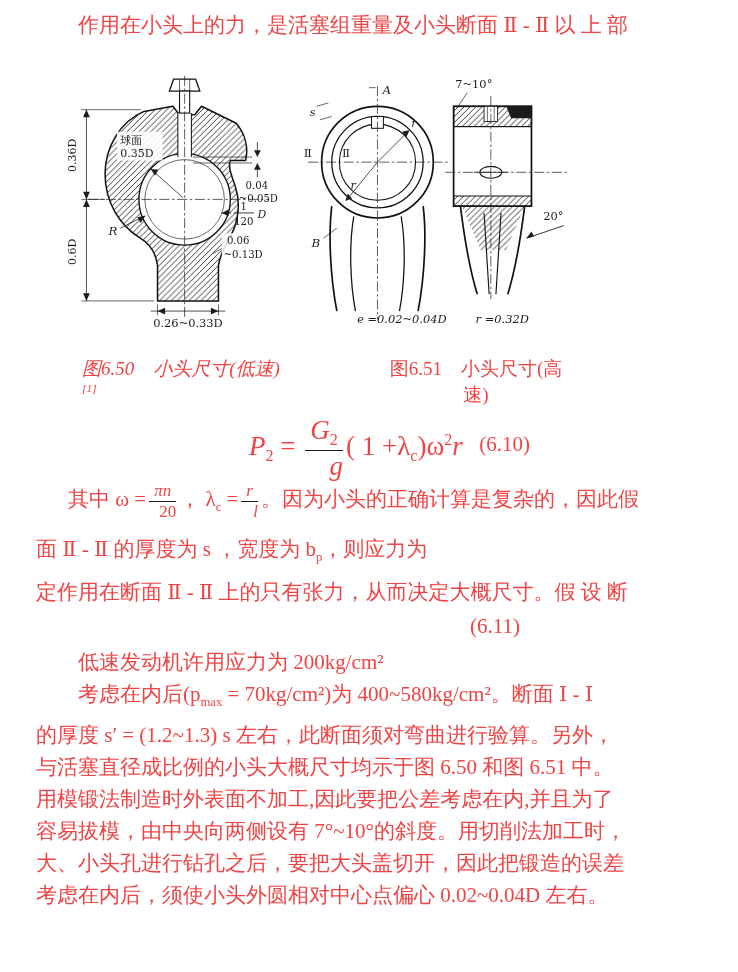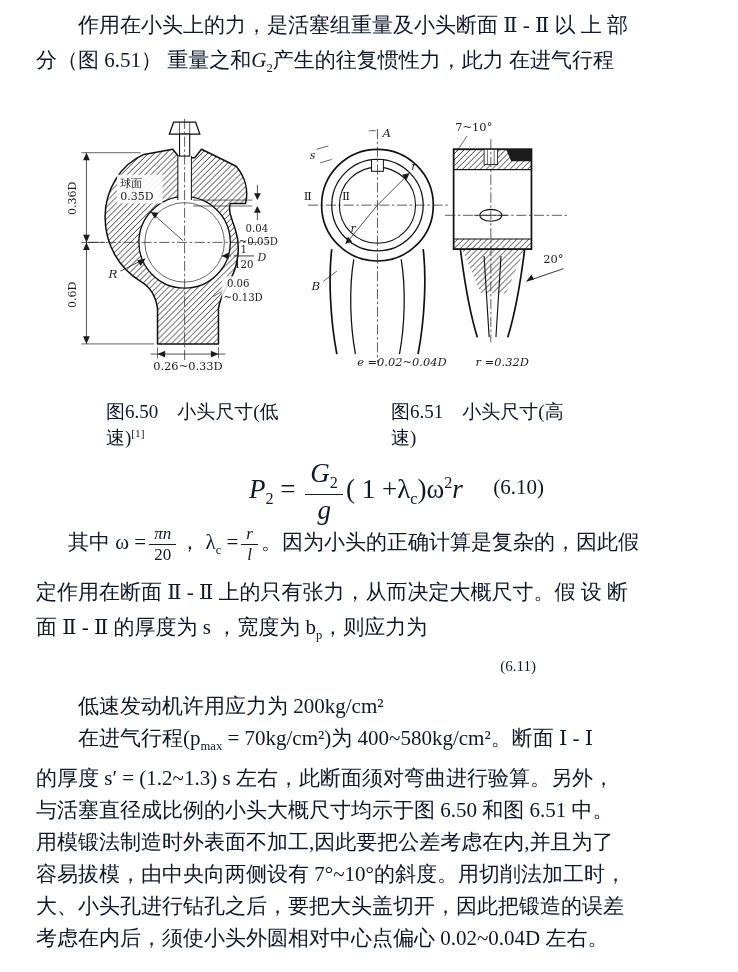--- a/index.html
+++ b/index.html
@@ -1,57 +1,56 @@
 <!DOCTYPE html>
 <html><head>
 <meta charset="utf-8">
 <style>
   html,body{margin:0;padding:0;background:#ffffff;overflow:hidden;}
   body{width:738px;height:972px;}
   .page{box-sizing:border-box;width:612px;height:972px;padding:8px 40px 0 36px;
-        font-family:"Liberation Serif","DejaVu Serif",serif;color:#0f172a;font-size:21px;}
+        font-family:"Liberation Serif","DejaVu Serif",serif;color:#ef4444;font-size:21px;}
   .line{margin:0;line-height:35px;white-space:nowrap;}
   .indent{text-indent:2em;}
   sub{font-size:0.60em;}
   sup{font-size:0.60em;}
   i{font-style:italic;}
   .figs{display:flex;align-items:flex-start;margin-top:6px;}
   .fig650{margin-left:20px;}
   .fig651{margin-left:10px;}
   svg text{font-family:"DejaVu Serif","Liberation Serif",serif;fill:#1c1c1c;}
   .caps{display:flex;margin-top:2px;font-size:19px;}
-  .cap-left{margin-left:70px;}
-  .cap-right{margin-left:92px;}
+  .cap-left{margin-left:46px;font-style:italic;}
+  .cap-right{margin-left:92px;text-align:center;}
   .eqrow{position:relative;height:58px;margin-top:8px;}
   .eqrow2{position:relative;height:34px;margin-top:2px;}
   .eqbody{display:inline-block;margin-left:213px;font-size:27px;}
   .eqbody2{display:inline-block;margin-left:350px;font-size:21.5px;}
-  .eqtag{position:absolute;right:28px;top:16px;font-size:21px;}
-  .eqtag2{position:absolute;right:36px;top:2px;font-size:15px;}
-  .frac{display:inline-block;vertical-align:middle;text-align:center;line-height:1.05;margin:0 3px;}
+  .eqtag{position:absolute;right:42px;top:16px;font-size:21px;}
+  .eqtag2{position:absolute;right:52px;top:2px;font-size:21px;}
+  .frac{display:inline-block;vertical-align:middle;text-align:right;line-height:1.05;margin:0 3px;}
   .fnum{display:block;border-bottom:1.6px solid #1c1c1c;padding:0 5px 1px 5px;}
   .fden{display:block;padding-top:1px;}
   .sfrac{font-size:17px;}
   .tall{line-height:50px;margin-left:32px;}
   .b2 .line{line-height:32px;}
   .cl{stroke:#2a2a2a;stroke-width:0.9;stroke-dasharray:12 3 3 3;fill:none;}
   .dim{stroke:#1c1c1c;stroke-width:0.9;fill:none;}
   .ext{stroke:#1c1c1c;stroke-width:0.8;fill:none;}
   .outline{stroke:#111;stroke-width:1.8;stroke-linejoin:round;}
   .thin{stroke:#111;stroke-width:1.2;fill:none;}
   .ah{fill:#1c1c1c;stroke:none;}
 </style>
 </head>
 <body>
 
 <div class="page">
 
   <div>
     <p class="line indent"><span>作用在小头上的力，是活塞组重量及小头断面 Ⅱ - Ⅱ 以 上 部</span></p>
-    <p class="line"><span>分（图 6.51） 重量之和</span><i>G</i><sub>2</sub><span>产生的往复惯性力，此力 在进气行程</span></p>
   </div>
 
   <div class="figs">
 
     <svg class="fig650" width="280" height="305" viewBox="0 0 280 305">
       <defs>
         <pattern id="h1" patternUnits="userSpaceOnUse" width="7" height="7">
           <path d="M-1 8 L8 -1" stroke="#2e2e2e" stroke-width="1.1"></path>
         </pattern>
       </defs>
@@ -199,31 +198,31 @@
     <span class="cap-right"><span>图6.51　小头尺寸(高速)</span></span>
   </div>
 
   <div class="eqrow">
     <span class="eqbody"><i>P</i><sub>2</sub> <span>=</span> <span class="frac"><span class="fnum"><i>G</i><sub>2</sub></span><span class="fden"><i>g</i></span></span><span>( 1 +λ</span><sub>c</sub><span>)ω</span><sup>2</sup><i>r</i></span>
     <span class="eqtag">(6.10)</span>
   </div>
 
   <div>
     <p class="line tall"><span>其中 ω =</span><span class="frac sfrac"><span class="fnum"><i>πn</i></span><span class="fden">20</span></span><span>， λ</span><sub>c</sub> <span>=</span><span class="frac sfrac"><span class="fnum"><i>r</i></span><span class="fden"><i>l</i></span></span><span>。因为小头的正确计算是复杂的，因此假</span></p>
+    <p class="line"><span>面 Ⅱ - Ⅱ 的厚度为 s ，宽度为 b</span><sub>p</sub><span>，则应力为</span></p>
     <p class="line"><span>定作用在断面 Ⅱ - Ⅱ 上的只有张力，从而决定大概尺寸。假 设 断</span></p>
-    <p class="line"><span>面 Ⅱ - Ⅱ 的厚度为 s ，宽度为 b</span><sub>p</sub><span>，则应力为</span></p>
   </div>
 
   <div class="eqrow2">
     <span class="eqtag2">(6.11)</span>
   </div>
 
   <div class="b2">
     <p class="line indent"><span>低速发动机许用应力为 200kg/cm²</span></p>
-    <p class="line indent"><span>在进气行程(p</span><sub>max</sub><span> = 70kg/cm²)为 400~580kg/cm²。断面 Ⅰ - Ⅰ</span></p>
+    <p class="line indent"><span>考虑在内后(p</span><sub>max</sub><span> = 70kg/cm²)为 400~580kg/cm²。断面 Ⅰ - Ⅰ</span></p>
     <p class="line"><span>的厚度 s′ = (1.2~1.3) s 左右，此断面须对弯曲进行验算。另外，</span></p>
     <p class="line"><span>与活塞直径成比例的小头大概尺寸均示于图 6.50 和图 6.51 中。</span></p>
     <p class="line"><span>用模锻法制造时外表面不加工,因此要把公差考虑在内,并且为了</span></p>
     <p class="line"><span>容易拔模，由中央向两侧设有 7°~10°的斜度。用切削法加工时，</span></p>
     <p class="line"><span>大、小头孔进行钻孔之后，要把大头盖切开，因此把锻造的误差</span></p>
     <p class="line"><span>考虑在内后，须使小头外圆相对中心点偏心 0.02~0.04D 左右。</span></p>
   </div>
 
 </div>
 

